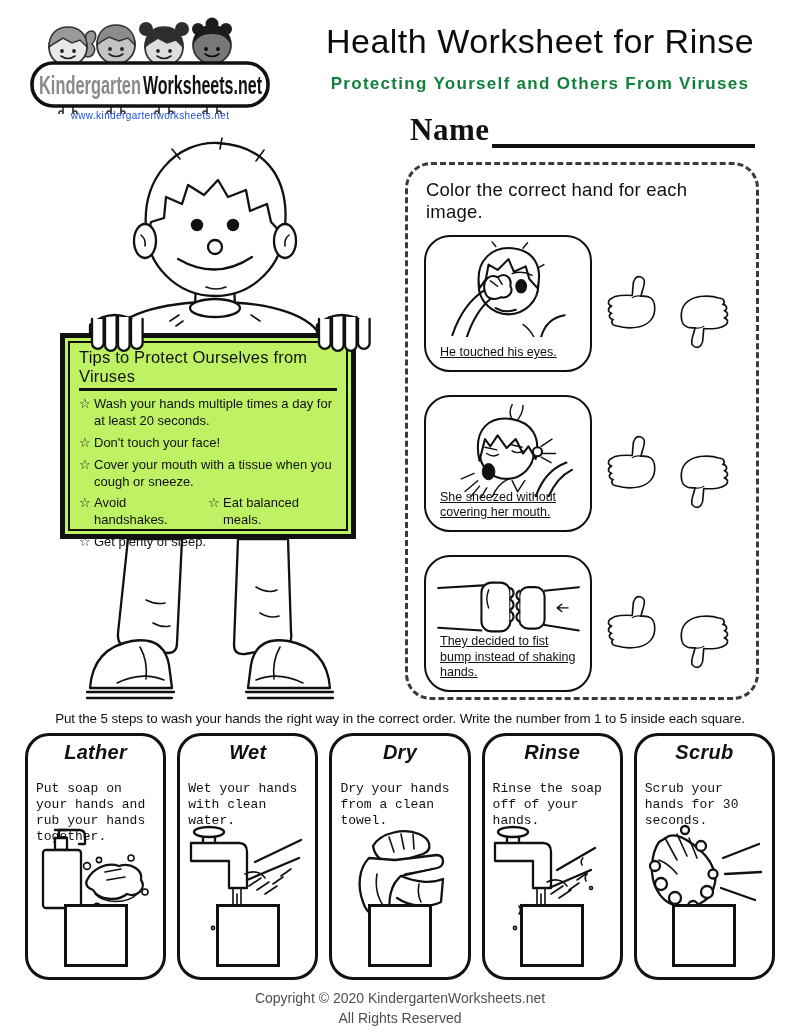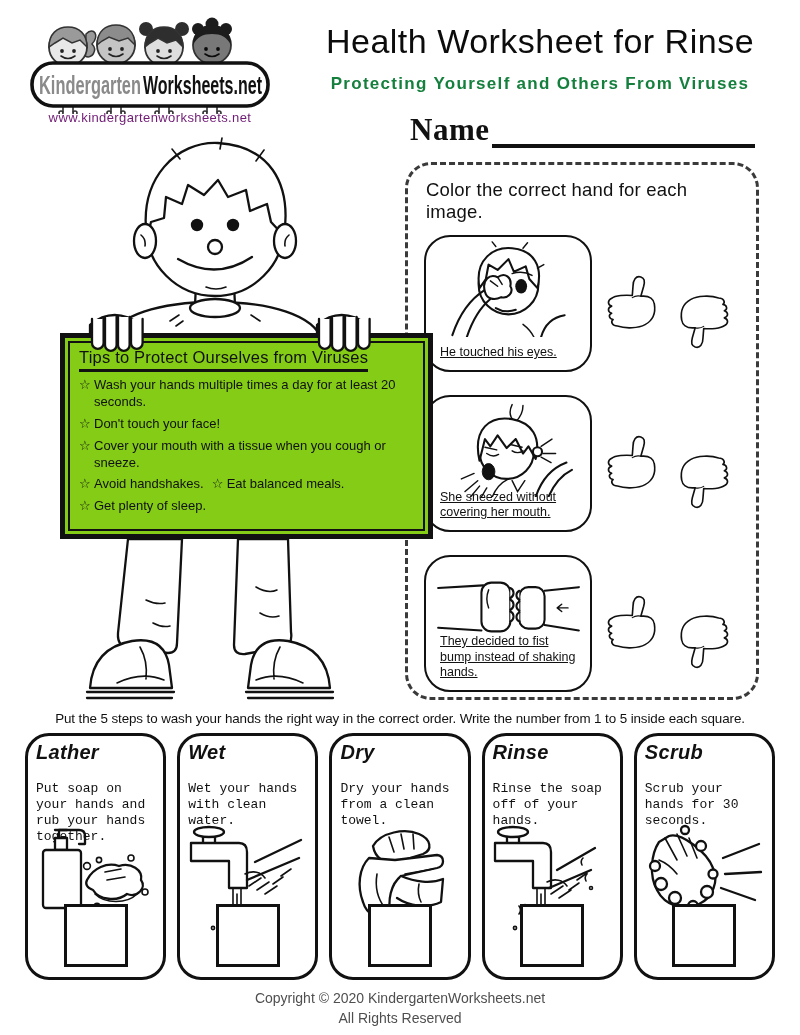--- a/index.html
+++ b/index.html
@@ -3,35 +3,35 @@
 <meta charset="utf-8">
 <style>
   * { margin:0; padding:0; box-sizing:border-box; }
   html,body { background:#fff; }
   body { font-family:"Liberation Sans", sans-serif; color:#111; }
   .page { position:relative; width:800px; height:1035px; background:#fff; overflow:hidden; margin:0 auto; }
 
   
   .logo-wrap { position:absolute; left:30px; top:10px; width:240px; }
   .logo-url { position:absolute; left:18px; top:110px; width:264px; text-align:center;
-              font-size:13px; color:#701a75; letter-spacing:.4px; }
+              font-size:10px; color:#1d4ed8; letter-spacing:.4px; }
   .main-title { position:absolute; left:300px; top:22px; width:480px; text-align:center;
                 font-size:34px; letter-spacing:.5px; color:#0c0c0c; }
   .sub-title { position:absolute; left:300px; top:74px; width:480px; text-align:center;
                font-size:17px; letter-spacing:1.3px; font-weight:bold; color:#15803d; }
   .name-row { position:absolute; left:410px; top:112px; width:345px; display:flex; align-items:flex-end; }
   .name-label { font-size:31px; font-weight:bold; letter-spacing:.5px;font-family:Liberation Serif, serif; }
   .name-line { flex:1; height:34px; border-bottom:4px solid #111; margin-left:3px; }
 
   
   .boy-svg, .hands-svg { position:absolute; left:20px; top:135px; width:380px; height:575px; }
   .boy-svg { z-index:0; }
   .hands-svg { z-index:3; pointer-events:none; }
-  .sign { position:absolute; left:60px; top:333px; width:373px; height:206px;
-          border:5px solid #111; background:#84cc16; z-index:1; }
+  .sign { position:absolute; left:60px; top:333px; width:296px; height:206px;
+          border:5px solid #111; background:#bef264; z-index:1; }
   .sign-inner { position:absolute; inset:3px; border:2px solid #111; padding:5px 9px 4px 9px; }
   .sign-title { font-size:16.5px; display:inline-block; border-bottom:3px solid #111;
                 padding-bottom:2px; margin-bottom:5px; letter-spacing:.2px; }
   .tip { display:flex; font-size:13px; line-height:1.3; margin-bottom:5px; }
   .tip .star { width:15px; flex:none; font-family:"DejaVu Sans",sans-serif; font-size:13px; }
   .tip-pair { display:flex; gap:8px; margin-bottom:5px; }
   .tip-pair .tip { margin-bottom:0; }
 
   
   .panel { position:absolute; left:405px; top:162px; width:354px; height:538px;
@@ -45,21 +45,21 @@
   .thumbs { flex:1; display:flex; justify-content:center; align-items:flex-start; gap:6px; }
   .thumb { width:64px; height:64px; }
   .thumb.down { transform:rotate(180deg) translateY(-16px); }
 
   
   .steps-instruction { position:absolute; left:0; top:711px; width:800px; text-align:center;
                        font-size:13.4px; letter-spacing:-0.1px; }
   .cards { position:absolute; left:25px; top:733px; width:750px; display:flex; gap:11px; }
   .card { flex:1; height:247px; border:3px solid #111; border-radius:24px; position:relative;
           padding:5px 8px; }
-  .card-title { text-align:left; font-size:20px; font-weight:bold; font-style:italic; letter-spacing:.3px; }
+  .card-title { text-align:center; font-size:20px; font-weight:bold; font-style:italic; letter-spacing:.3px; }
   .card-desc { font-size:13px; line-height:1.22; margin-top:17px;font-family:Liberation Mono, monospace; }
   .card-art { position:absolute; left:0; right:0; top:88px; display:flex; justify-content:center; }
   .answer-square { position:absolute; left:50%; transform:translateX(-50%); bottom:10px;
                    width:64px; height:63px; border:3px solid #111; background:#fff; }
 
   
   .footer { position:absolute; left:0; top:988px; width:800px; text-align:center;
             font-size:14px; color:#4f4f4f; line-height:1.45; }
 
   svg .ln { fill:none; stroke:#111; stroke-width:2.3; stroke-linecap:round; stroke-linejoin:round; }

